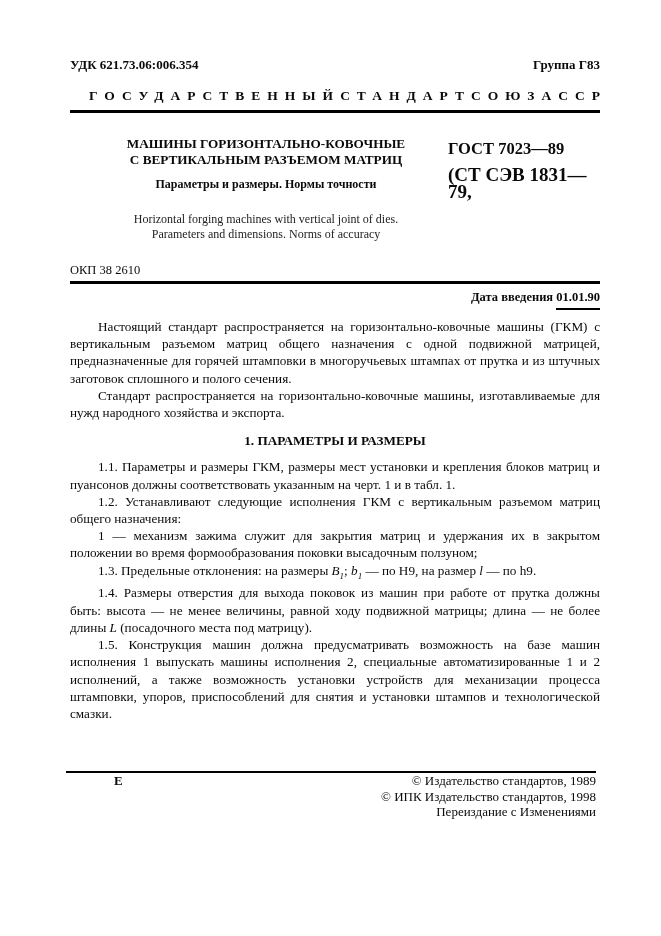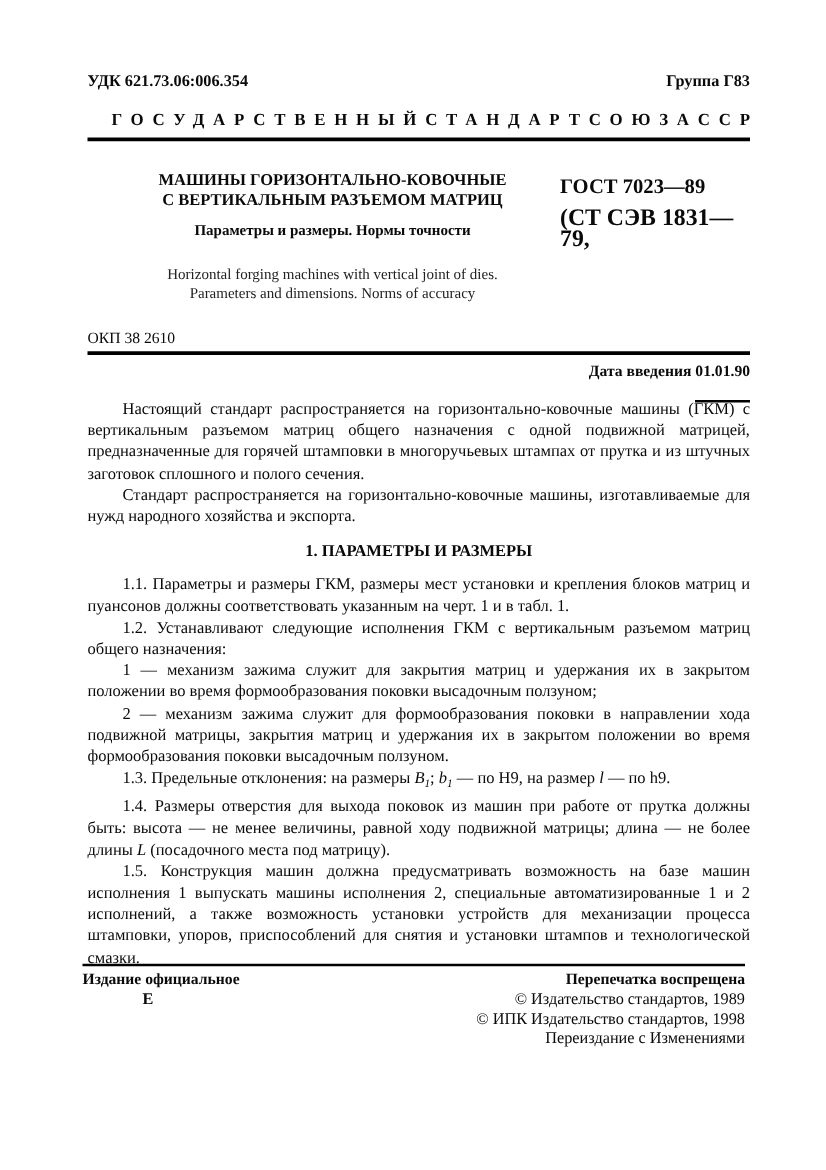--- a/index.html
+++ b/index.html
@@ -28,21 +28,21 @@
   .subtitle-ru { font-weight:bold; font-size:12px; margin-top:10px; }
   .title-en { font-size:12px; line-height:15px; margin-top:20px; color:#222; }
   .title-right { flex:0 0 152px; padding-top:3px; }
   .designation { font-weight:bold; font-size:16.5px; white-space:nowrap; }
   .st-sev { font-weight:bold; font-size:19px; line-height:16.5px; margin-top:8px; }
 
   .okp { font-size:12.5px; margin-top:21px; }
   .rule-thick2 { height:3px; background:#000; margin-top:3px; }
 
   .date-row { text-align:right; font-weight:bold; font-size:12.5px; margin-top:6px; }
-  .date-value { border-bottom:2px solid #000; padding-bottom:16px; }
+  .date-value { border-bottom:2px solid #000; padding-bottom:4px; }
 
   .body-text { margin-top:13px; font-size:13.2px; line-height:17.2px; text-align:justify; }
   .body-text p { margin:0; text-indent:28px; }
   .section-heading { text-align:center; font-weight:bold; font-size:13.2px; margin:11px 0 9px; }
   sub { font-size:0.68em; }
 
   .footer { position:absolute; left:66px; top:771px; width:530px; }
   .footer-rule { height:2px; background:#000; }
   .footer-row1 { display:flex; justify-content:space-between; font-weight:bold; font-size:12.5px; margin-top:3px; }
   .footer-row2 { display:flex; justify-content:space-between; margin-top:0px; }
@@ -100,33 +100,28 @@
 
     <div class="body-text">
       <p>Настоящий стандарт распространяется на горизонтально-ковочные машины (ГКМ) с вертикальным разъемом матриц общего назначения с одной подвижной матрицей, предназначенные для горячей штамповки в многоручьевых штампах от прутка и из штучных заготовок сплошного и полого сечения.</p>
       <p>Стандарт распространяется на горизонтально-ковочные машины, изготавливаемые для нужд народного хозяйства и экспорта.</p>
 
       <div class="section-heading">1. ПАРАМЕТРЫ И РАЗМЕРЫ</div>
 
       <p>1.1. Параметры и размеры ГКМ, размеры мест установки и крепления блоков матриц и пуансонов должны соответствовать указанным на черт. 1 и в табл. 1.</p>
       <p>1.2. Устанавливают следующие исполнения ГКМ с вертикальным разъемом матриц общего назначения:</p>
       <p>1 — механизм зажима служит для закрытия матриц и удержания их в закрытом положении во время формообразования поковки высадочным ползуном;</p>
-      <p>2 — механизм зажима служит для формообразования поковки в направлении хода подвижной матрицы, закрытия матриц и удержания их в закрытом положении во время формообразования поковки высадочным ползуном.</p>
       <p><span>1.3. Предельные отклонения: на размеры </span><span style="font-style: italic;">B</span><sub style="font-style: italic;">1</sub><span>; </span><span style="font-style: italic;">b</span><sub style="font-style: italic;">1</sub><span> — по Н9, на размер </span><span style="font-style: italic;">l</span><span> — по h9.</span></p>
       <p><span>1.4. Размеры отверстия для выхода поковок из машин при работе от прутка должны быть: высота — не менее величины, равной ходу подвижной матрицы; длина — не более длины </span><span style="font-style: italic;">L</span><span> (посадочного места под матрицу).</span></p>
       <p>1.5. Конструкция машин должна предусматривать возможность на базе машин исполнения 1 выпускать машины исполнения 2, специальные автоматизированные 1 и 2 исполнений, а также возможность установки устройств для механизации процесса штамповки, упоров, приспособлений для снятия и установки штампов и технологической смазки.</p>
     </div>
   </div>
 
   <div class="footer">
     <div class="footer-rule"></div>
-    <div class="footer-row1">
-      <span>Издание официальное</span>
-      <span>Перепечатка воспрещена</span>
-    </div>
     <div class="footer-row2">
       <span class="edition-letter">Е</span>
       <div class="copyright">
         <div>© Издательство стандартов, 1989</div>
         <div>© ИПК Издательство стандартов, 1998</div>
         <div>Переиздание с Изменениями</div>
       </div>
     </div>
   </div>
 </div>

